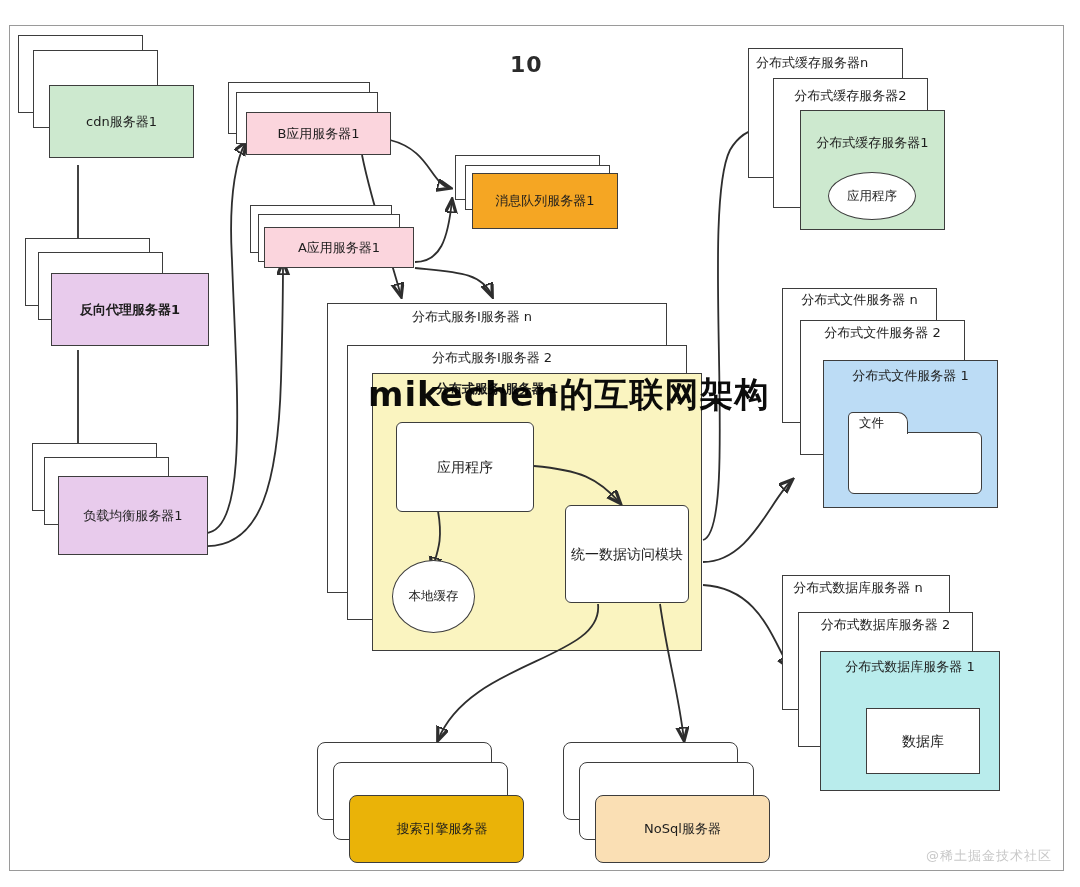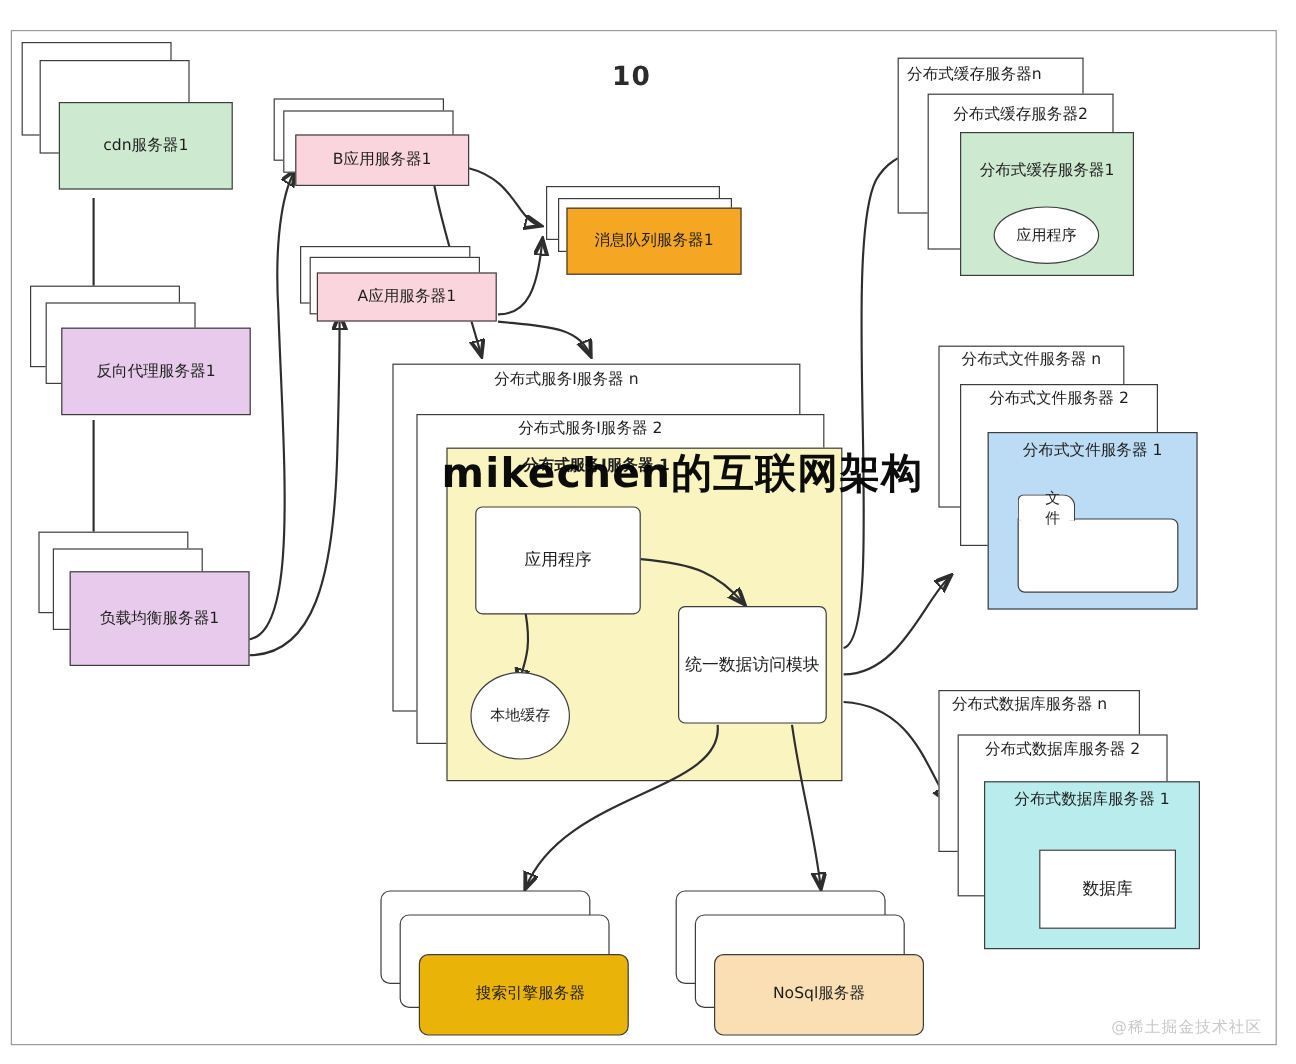--- a/index.html
+++ b/index.html
@@ -45,24 +45,24 @@
   }
   .plainbox{
     position:absolute;box-sizing:border-box;border:1.6px solid #3d3d3d;
     background:#ffffff;display:flex;align-items:center;justify-content:center;
     text-align:center;font-size:14px;color:#1d1d1d;line-height:1.3;
   }
   .plainbox.r{border-radius:6px;}
   
   .folder{position:absolute;}
   .folder-tab{
-    position:absolute;left:0;top:0;width:48px;height:22px;box-sizing:border-box;
+    position:absolute;left:0;top:0;width:60px;height:22px;box-sizing:border-box;
     border:1.6px solid #3d3d3d;border-bottom:none;background:#fff;
     border-radius:5px 10px 0 0;display:flex;align-items:center;
-    padding-left:22px;font-size:12.5px;color:#1d1d1d;z-index:2;
+    padding-left:10px;font-size:12.5px;color:#1d1d1d;z-index:2;
   }
   .folder-body{
     position:absolute;left:0;top:20px;width:134px;height:62px;box-sizing:border-box;
     border:1.6px solid #3d3d3d;background:#fff;border-radius:0 6px 6px 6px;z-index:1;
   }
   .watermark{
     position:absolute;left:368px;top:372px;font-size:34px;font-weight:bold;
     color:#000000;letter-spacing:1px;white-space:nowrap;z-index:40;
     pointer-events:none;opacity:.95;
   }
@@ -125,21 +125,21 @@
 
   <div class="node z6">
     <div class="sheet" style="left:18px;top:35px;width:125px;height:78px;"></div>
     <div class="sheet" style="left:33px;top:50px;width:125px;height:78px;"></div>
     <div class="front" style="left:49px;top:85px;width:145px;height:73px;background:#cde9cf;">cdn服务器1</div>
   </div>
 
   <div class="node z6">
     <div class="sheet" style="left:25px;top:238px;width:125px;height:68px;"></div>
     <div class="sheet" style="left:38px;top:252px;width:125px;height:68px;"></div>
-    <div class="front" style="left:51px;top:273px;width:158px;height:73px;background:#e8cbec;">反向代理服务器1</div>
+    <div class="front" style="left:51px;top:273px;width:158px;height:73px;background:#e8cbec;font-weight:bold;">反向代理服务器1</div>
   </div>
 
   <div class="node z6">
     <div class="sheet" style="left:32px;top:443px;width:125px;height:68px;"></div>
     <div class="sheet" style="left:44px;top:457px;width:125px;height:68px;"></div>
     <div class="front" style="left:58px;top:476px;width:150px;height:79px;background:#e8cbec;">负载均衡服务器1</div>
   </div>
 
   <div class="node z6">
     <div class="sheet" style="left:228px;top:82px;width:142px;height:52px;"></div>

